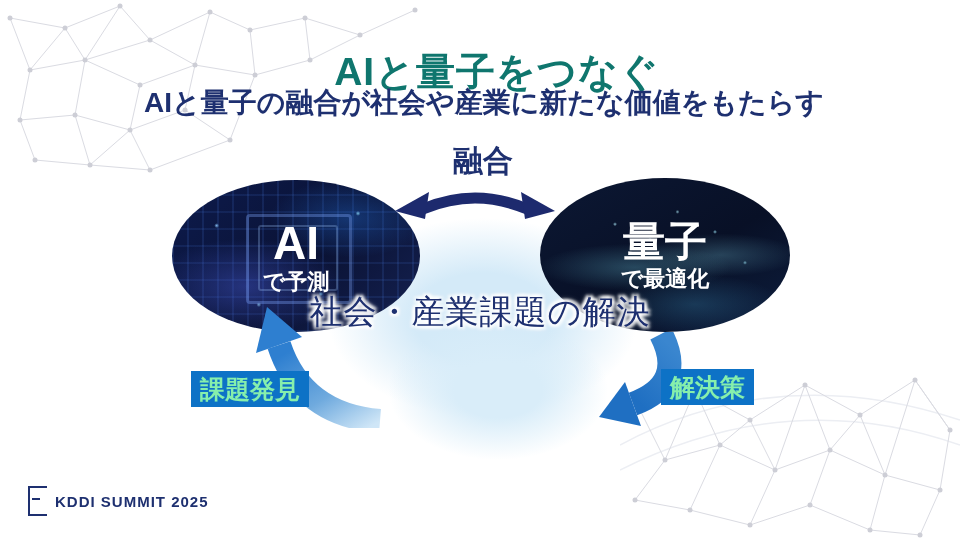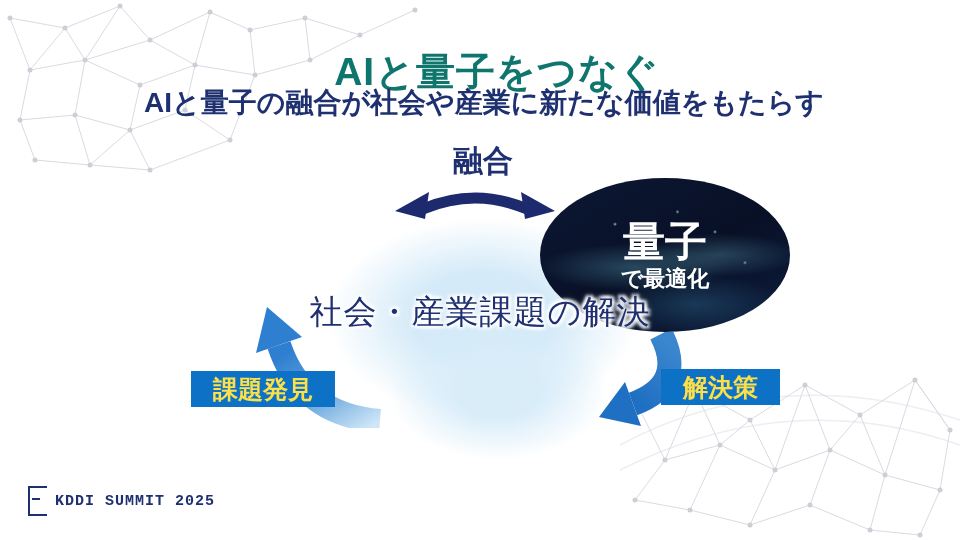--- a/index.html
+++ b/index.html
@@ -79,31 +79,31 @@
   .arrow-double{left:393px;top:179px;}
   .arrow-left{left:232px;top:303px;}
   .arrow-right{left:585px;top:332px;}
 
   .center-label{
     position:absolute;left:0;top:290px;width:960px;text-align:center;z-index:5;
     font-size:33px;font-weight:400;color:#1e3070;letter-spacing:1px;
     text-shadow:0 0 5px #fff,0 0 7px #fff,-2px -2px 3px #fff,2px 2px 3px #fff,-2px 2px 3px #fff,2px -2px 3px #fff;
   }
   .edge-label{
-    position:absolute;z-index:6;background:#0d72c6;color:#fde047;
-    font-size:25px;font-weight:800;padding:3px 22px;line-height:1.2;white-space:nowrap;
+    position:absolute;z-index:6;background:#0d72c6;color:#86efac;
+    font-size:25px;font-weight:800;padding:3px 9px;line-height:1.2;white-space:nowrap;
   }
   .label-discovery{left:191px;top:371px;}
   .label-solution{left:661px;top:369px;}
 
   .footer-logo{position:absolute;left:28px;top:486px;display:flex;align-items:center;z-index:5;}
   .logo-mark{position:relative;width:17px;height:26px;
     border-left:2.5px solid #1e3070;border-top:2.5px solid #1e3070;border-bottom:2.5px solid #1e3070;}
   .logo-dash{position:absolute;left:2px;top:9.5px;width:8px;height:2.5px;background:#1e3070;}
-  .logo-text{margin-left:8px;font-family:Liberation Mono, monospace;
+  .logo-text{margin-left:8px;font-family:Liberation Sans, sans-serif;
     font-size:15px;font-weight:700;color:#1e3070;letter-spacing:1px;}
 </style>
 </head>
 <body>
 
 <div class="slide">
 
   <svg class="mesh mesh-tl" width="440" height="190" viewBox="0 0 440 190">
     <path fill="none" stroke="#dadbe2" stroke-width="1" d="M10 18 L65 28 L120 6 L150 40 L210 12 L250 30 L305 18 L360 35 L415 10 M10 18 L30 70 L65 28 L85 60 L120 6 M150 40 L85 60 M150 40 L195 65 L210 12 M250 30 L255 75 L195 65 M305 18 L310 60 L255 75 M360 35 L310 60 M30 70 L85 60 L140 85 L195 65 M140 85 L130 130 M85 60 L75 115 M30 70 L20 120 L75 115 L130 130 L185 110 L195 65 M20 120 L35 160 L90 165 L75 115 M90 165 L130 130 L150 170 L90 165 M185 110 L230 140 L150 170 M255 75 L230 140"></path>
     <g fill="#cdced6">
@@ -165,20 +165,28 @@
   <div class="blob blob-main"></div>
   <div class="blob blob-low"></div>
 
   <div class="fusion">融合</div>
   <svg class="arrow arrow-double" width="164" height="44" viewBox="0 0 164 44">
     <path d="M30 30 Q82 8 134 30" fill="none" stroke="#1d2a6e" stroke-width="11"></path>
     <polygon points="2,32 36,13 32,40" fill="#1d2a6e"></polygon>
     <polygon points="162,32 128,13 132,40" fill="#1d2a6e"></polygon>
   </svg>
 
+  <div class="node node-ai">
+    <div class="chip chip-outer"></div>
+    <div class="chip chip-inner"></div>
+    <div class="node-text">
+      <div class="node-title">AI</div>
+      <div class="node-sub">で予測</div>
+    </div>
+  </div>
 
   <div class="node node-quantum">
     <div class="node-text">
       <div class="node-title">量子</div>
       <div class="node-sub">で最適化</div>
     </div>
   </div>
 
 
   <svg class="arrow arrow-left" width="150" height="125" viewBox="0 0 150 125">

